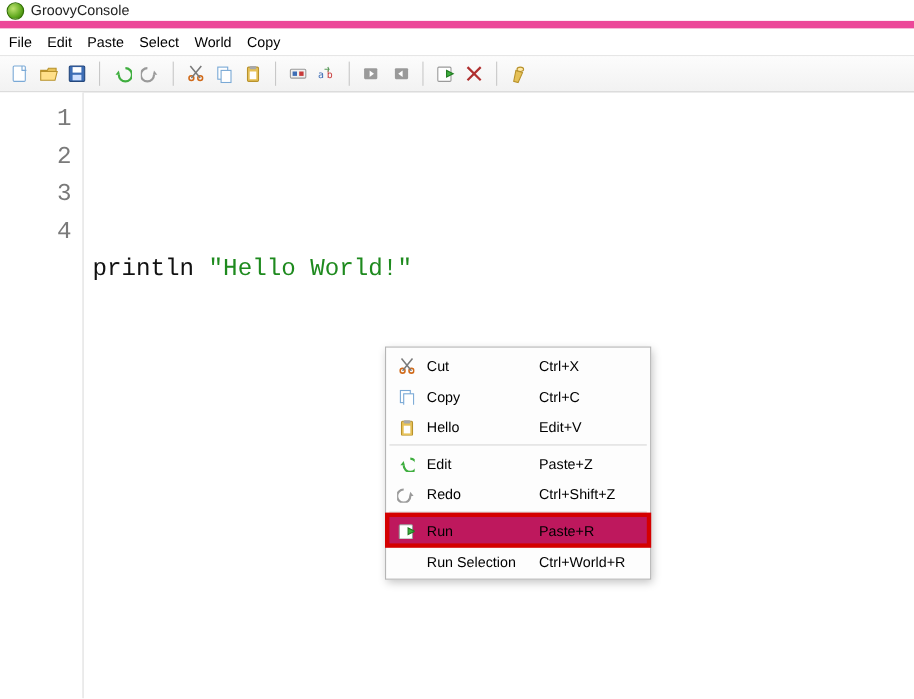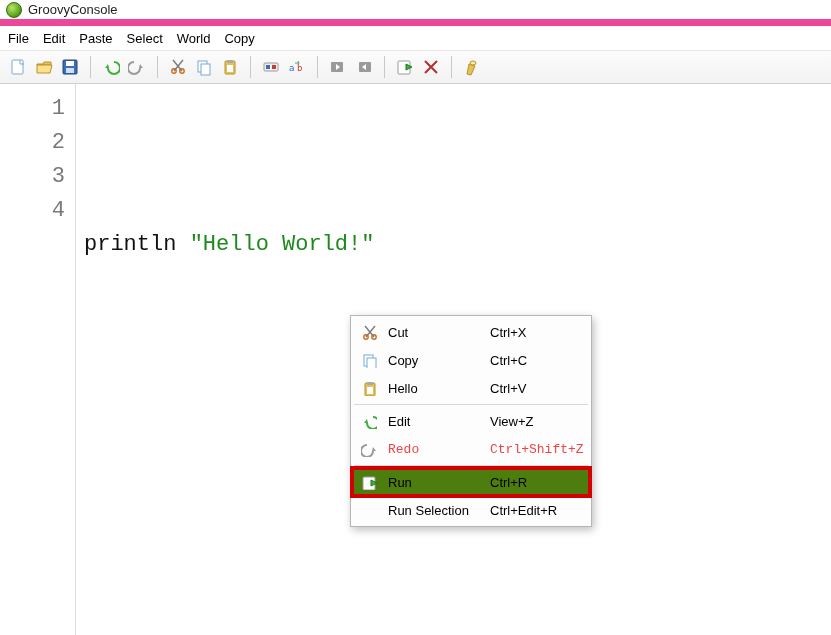--- a/index.html
+++ b/index.html
@@ -91,35 +91,35 @@
     font-family: "Segoe UI", Tahoma, sans-serif;
     font-size: 13px;
     padding: 2px 1px;
   }
   .ctx-row {
     display: flex;
     align-items: center;
     height: 28px;
     padding: 0 8px 0 6px;
   }
-  .ctx-row.disabled { color: #ef4444; font-family: Liberation Mono, monospace; }
+  .ctx-row.disabled { color: #000000; }
   .ctx-icon {
     width: 22px; display:flex; align-items:center; justify-content:center;
   }
   .ctx-label { flex: 1; padding-left: 8px; }
   .ctx-short { text-align: left; width: 92px; }
   .ctx-sep {
     height: 1px; background: #d8d8d8; margin: 2px 2px;
   }
   .ctx-row.highlight {
     outline: 4px solid #d40000;
     outline-offset: -2px;
     position: relative;
     z-index: 2;
-    background: #4d7c0f;
+    background: #be185d;
   }
 </style>
 </head>
 <body>
 
 <svg width="0" height="0" style="position:absolute">
   <defs>
     <g id="i-new">
         <rect x="3" y="2" width="11" height="14" rx="1" fill="#fff" stroke="#7aa9d6"></rect>
         <path d="M11 2v4h4" fill="none" stroke="#7aa9d6"></path>
@@ -319,49 +319,49 @@
     <span class="ctx-label">Copy</span>
     <span class="ctx-short">Ctrl+C</span>
   </div>
   <div class="ctx-row">
     <span class="ctx-icon">
         <svg class="ico" style="width:16px;height:16px">
           <use href="#i-paste"></use>
         </svg>
       </span>
     <span class="ctx-label">Hello</span>
-    <span class="ctx-short">Ctrl+V</span>
+    <span class="ctx-short">Edit+V</span>
   </div>
   <div class="ctx-sep"></div>
   <div class="ctx-row">
     <span class="ctx-icon">
         <svg class="ico" style="width:16px;height:16px">
           <use href="#i-undo"></use>
         </svg>
       </span>
     <span class="ctx-label">Edit</span>
-    <span class="ctx-short">View+Z</span>
+    <span class="ctx-short">Paste+Z</span>
   </div>
   <div class="ctx-row disabled">
     <span class="ctx-icon">
         <svg class="ico" style="width:16px;height:16px">
           <use href="#i-redo"></use>
         </svg>
       </span>
     <span class="ctx-label">Redo</span>
     <span class="ctx-short">Ctrl+Shift+Z</span>
   </div>
   <div class="ctx-sep"></div>
   <div class="ctx-row highlight">
     <span class="ctx-icon">
         <svg class="ico" style="width:16px;height:16px">
           <use href="#i-run"></use>
         </svg>
       </span>
     <span class="ctx-label">Run</span>
-    <span class="ctx-short">Ctrl+R</span>
+    <span class="ctx-short">Paste+R</span>
   </div>
   <div class="ctx-row">
     <span class="ctx-icon"></span>
     <span class="ctx-label">Run Selection</span>
-    <span class="ctx-short">Ctrl+Edit+R</span>
+    <span class="ctx-short">Ctrl+World+R</span>
   </div>
 </div>
 
 </body></html>

